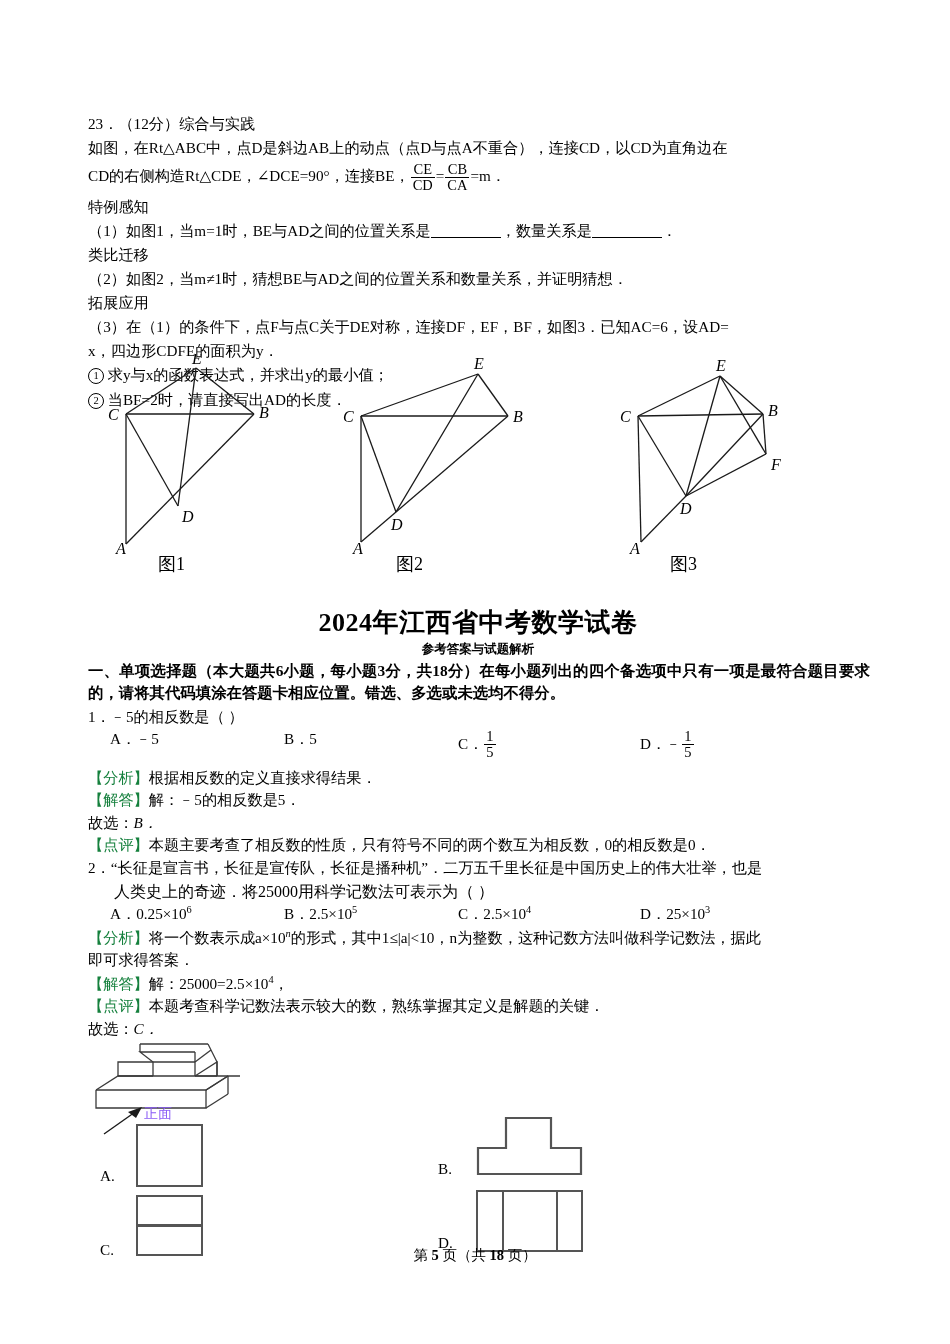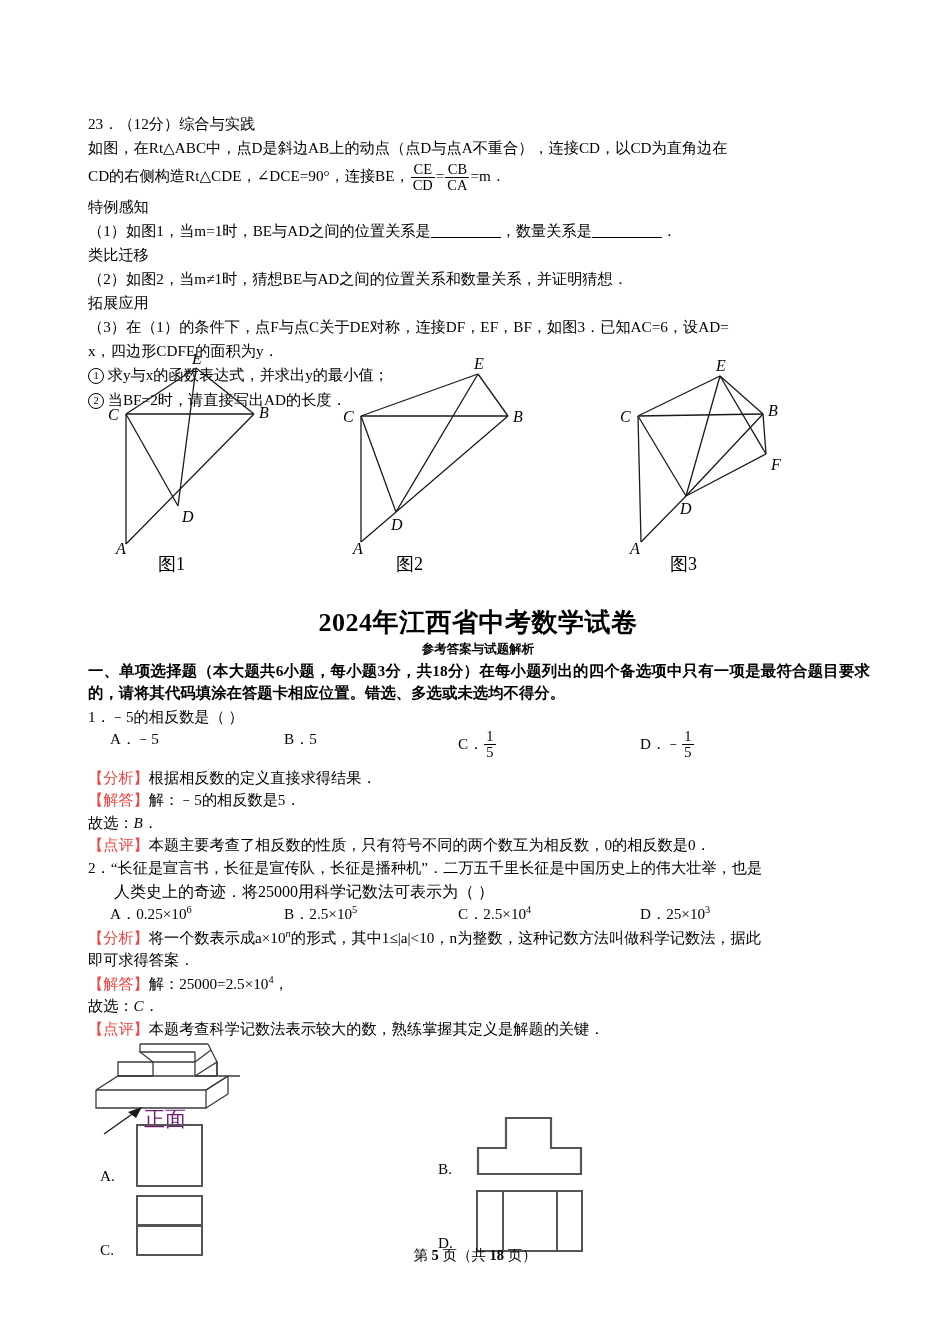--- a/index.html
+++ b/index.html
@@ -28,21 +28,21 @@
     top: 112px;
     width: 780px;
   }
   
   .line {
     font-size: 15.2px;
     line-height: 1.52;
     white-space: nowrap;
   }
   .it { font-style: italic; }
-  .tag { color: #ef4444; }
+  .tag { color: #15803d; }
   .sup { font-size: 0.68em; vertical-align: super; }
   .blank {
     display: inline-block;
     border-bottom: 1px solid #000;
     width: 70px;
     vertical-align: -2px;
   }
   .frac {
     display: inline-block;
     vertical-align: middle;
@@ -329,24 +329,24 @@
           </div>
         </div>
         <div class="expl">
           <span class="tag">【分析】</span><span>将一个数表示成a×10</span><span class="sup it">n</span><span>的形式，其中1≤|a|&lt;10，n为整数，这种记数方法叫做科学记数法，据此</span>
         </div>
         <div class="expl">即可求得答案．</div>
         <div class="expl">
           <span class="tag">【解答】</span><span>解：25000=2.5×10</span><span class="sup">4</span><span>，</span>
         </div>
         <div class="expl">
+          <span class="tag">【点评】</span><span>本题考查科学记数法表示较大的数，熟练掌握其定义是解题的关键．</span>
+        </div>
+        <div class="expl">
           <span>故选：</span><span class="it">C．</span>
-        </div>
-        <div class="expl">
-          <span class="tag">【点评】</span><span>本题考查科学记数法表示较大的数，熟练掌握其定义是解题的关键．</span>
         </div>
       </div>
 
       <div class="q">
 
         <div id="q3fig">
 
           <svg width="150" height="82" viewBox="0 0 150 82" style="position:absolute; left:5px; top:0px;">
             <g stroke="#3a3a3a" stroke-width="1.3" fill="none" stroke-linejoin="miter">
 
@@ -375,21 +375,21 @@
               <line x1="115" y1="2" x2="124" y2="20"></line>
             </g>
           </svg>
 
           <svg width="70" height="34" viewBox="0 0 70 34" style="position:absolute; left:10px; top:62px;">
             <g stroke="#1a1a1a" stroke-width="1.4" fill="none">
               <line x1="6" y1="30" x2="40" y2="6"></line>
             </g>
             <polygon points="44,3 30,8 38,14" fill="#1a1a1a"></polygon>
           </svg>
-          <div style="position:absolute; left:56px; top:63px; font-size:21px; color:#701a75;">正面</div>
+          <div style="position:absolute; left:56px; top:63px; font-size:14px; color:#8b5cf6;">正面</div>
 
           <div class="optlabel" style="left:12px; top:125px;">A.</div>
           <div class="shape-box" style="left:48px; top:82px; width:67px; height:63px;"></div>
 
           <div class="optlabel" style="left:12px; top:199px;">C.</div>
           <div class="shape-box" style="left:48px; top:153px; width:67px; height:31px;"></div>
           <div class="shape-box" style="left:48px; top:183px; width:67px; height:31px;"></div>
 
           <div class="optlabel" style="left:350px; top:118px;">B.</div>
           <svg width="120" height="62" viewBox="0 0 120 62" style="position:absolute; left:388px; top:72px;">

